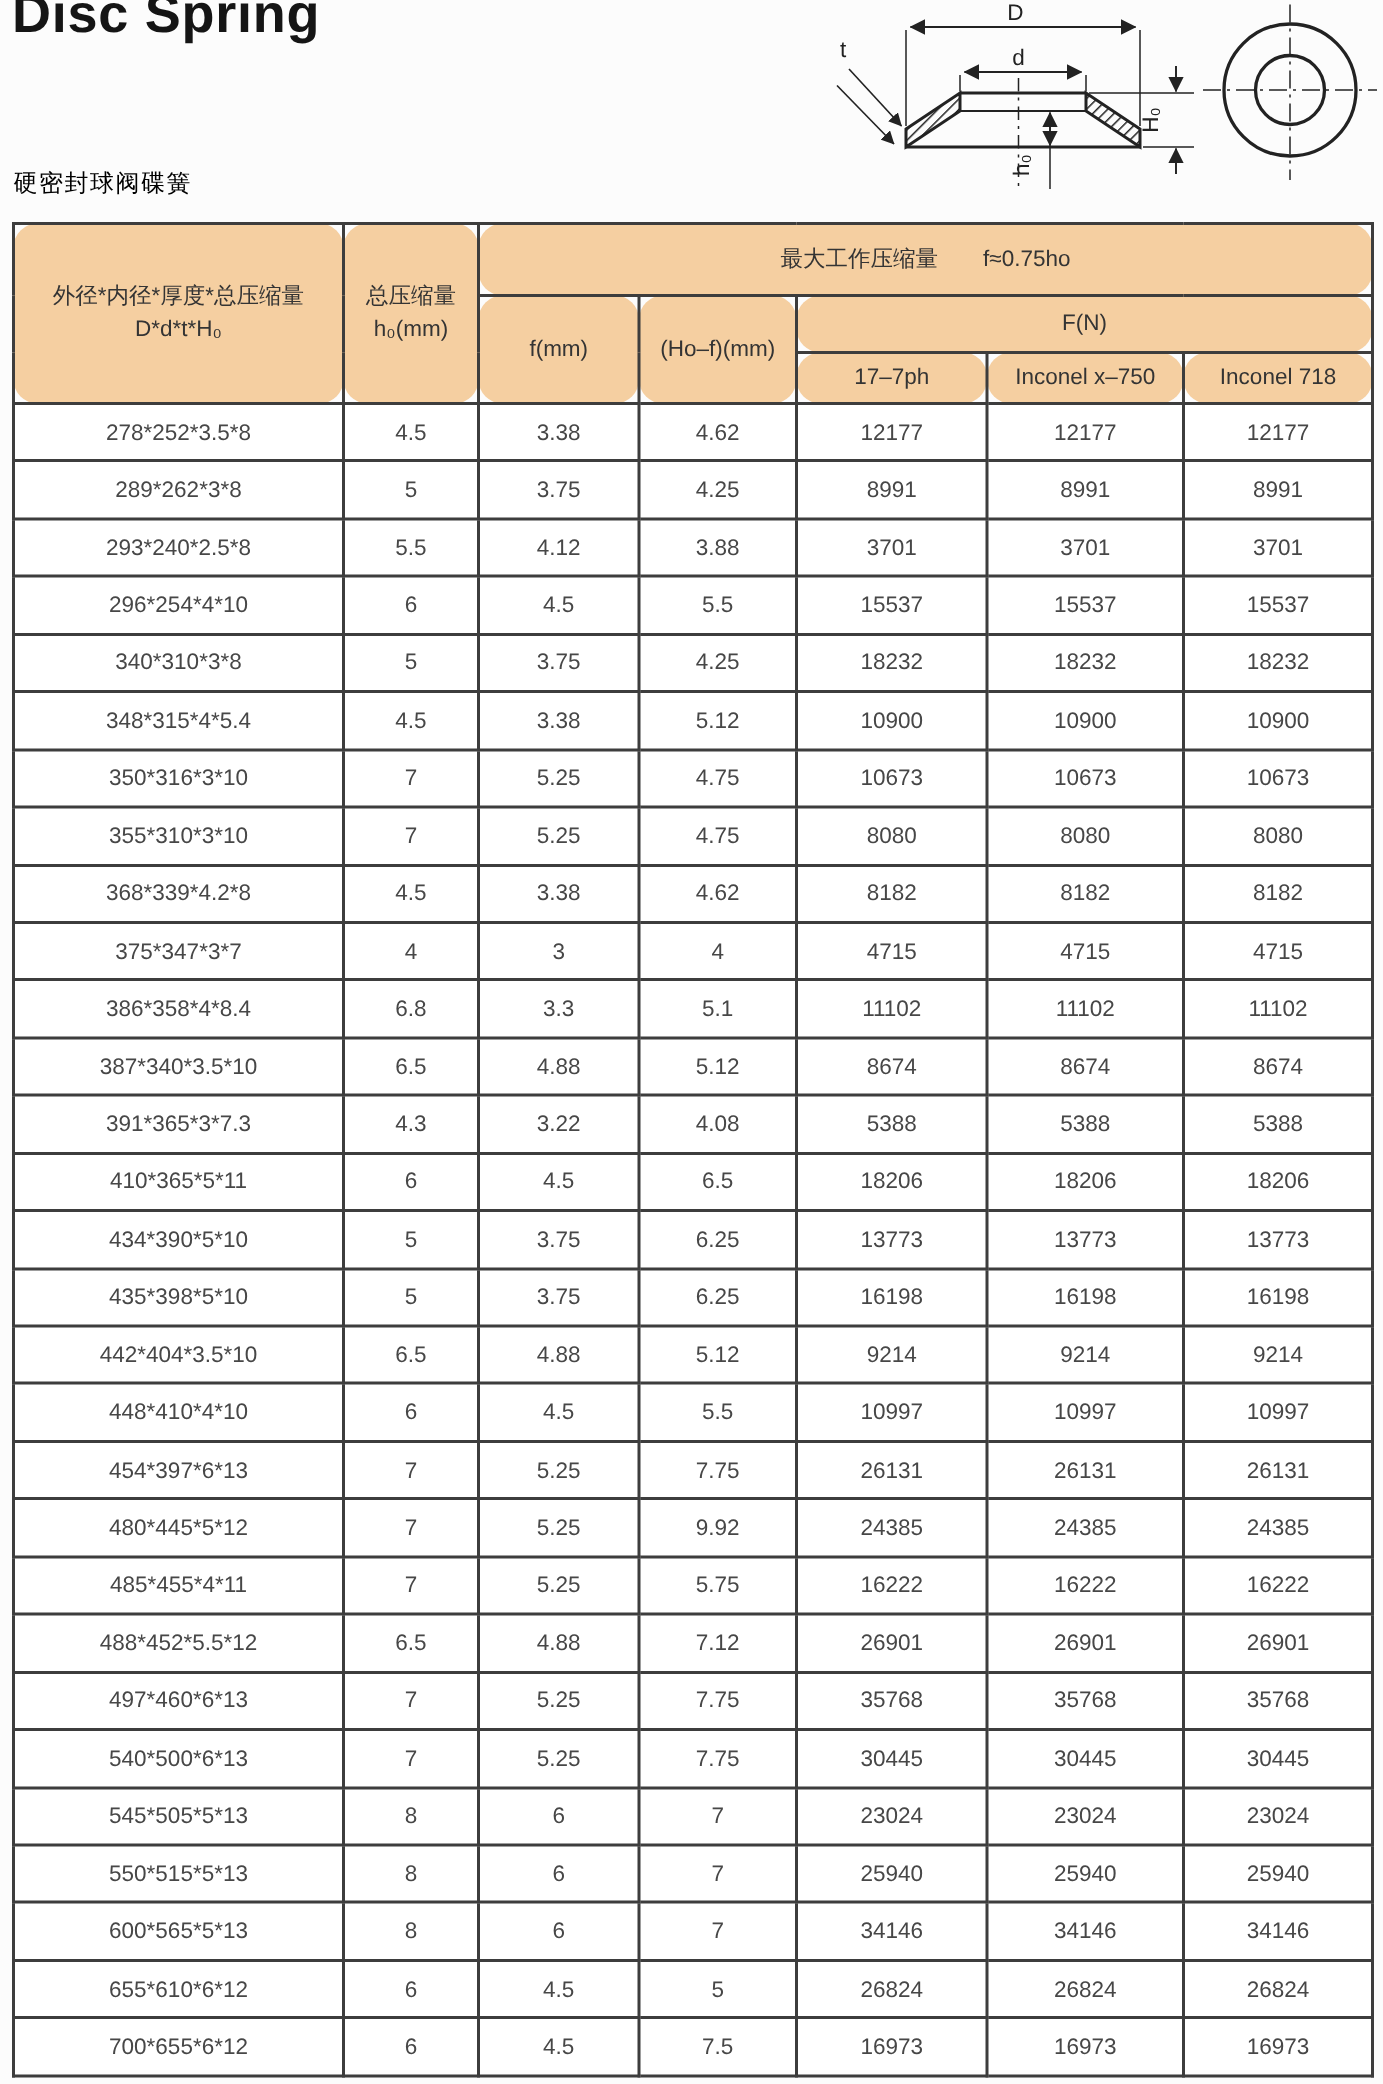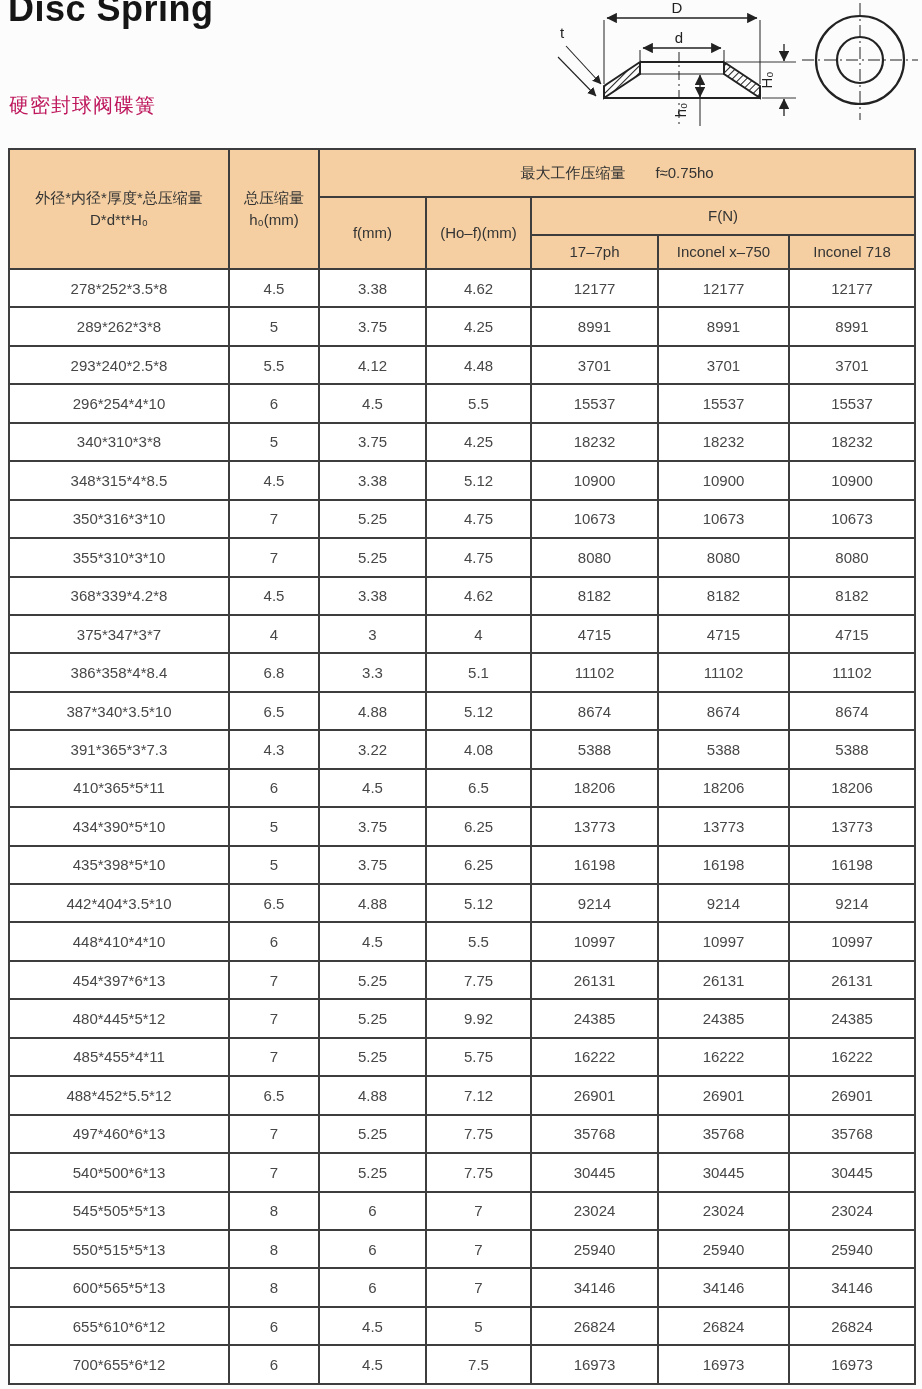--- a/index.html
+++ b/index.html
@@ -7,33 +7,33 @@
     width:922px;height:1389px;position:relative;overflow:hidden;
     background:#fcfcfc;color:#3f3f3f;
     font-family:"Liberation Sans", sans-serif;
   }
   .page-title{
     position:absolute;top:-12px;left:8px;
     font-size:36px;font-weight:bold;color:#151515;letter-spacing:.5px;
     white-space:nowrap;
   }
   .subtitle{
-    position:absolute;top:92px;left:9px;
-    font-size:20px;color:#be185d;letter-spacing:1px;
+    position:absolute;top:112px;left:9px;
+    font-size:16px;color:#000000;letter-spacing:1px;
   }
   .diagram{position:absolute;left:556px;top:0;width:366px;height:132px;}
   .spec-table{
     position:absolute;top:148px;left:8px;width:906px;height:1237px;
     border-collapse:collapse;table-layout:fixed;
   }
   .spec-table th,.spec-table td{
     border:2px solid #3d3d3d;text-align:center;vertical-align:middle;
     font-weight:normal;padding:0;
   }
-  .spec-table thead th{background:#f5cfa1;font-size:15px;color:#343434;line-height:1.45;}
+  .spec-table thead th{background:#f5cfa1;font-size:15px;color:#343434;line-height:1.45;border-radius:16px;}
   .spec-table tbody td{background:#ffffff;font-size:15px;color:#474747;}
   .hdr-row-1{height:48px;}
   .hdr-row-2{height:38px;}
   .hdr-row-3{height:34px;}
   .formula-gap{margin-left:30px;}
   svg text{font-family:"Liberation Sans", sans-serif;font-size:15px;fill:#222;}
 </style>
 </head>
 <body>
 
@@ -147,21 +147,21 @@
         <td>3.75</td>
         <td>4.25</td>
         <td>8991</td>
         <td>8991</td>
         <td>8991</td>
       </tr>
       <tr>
         <td>293*240*2.5*8</td>
         <td>5.5</td>
         <td>4.12</td>
-        <td>4.48</td>
+        <td>3.88</td>
         <td>3701</td>
         <td>3701</td>
         <td>3701</td>
       </tr>
       <tr>
         <td>296*254*4*10</td>
         <td>6</td>
         <td>4.5</td>
         <td>5.5</td>
         <td>15537</td>
@@ -171,21 +171,21 @@
       <tr>
         <td>340*310*3*8</td>
         <td>5</td>
         <td>3.75</td>
         <td>4.25</td>
         <td>18232</td>
         <td>18232</td>
         <td>18232</td>
       </tr>
       <tr>
-        <td>348*315*4*8.5</td>
+        <td>348*315*4*5.4</td>
         <td>4.5</td>
         <td>3.38</td>
         <td>5.12</td>
         <td>10900</td>
         <td>10900</td>
         <td>10900</td>
       </tr>
       <tr>
         <td>350*316*3*10</td>
         <td>7</td>

